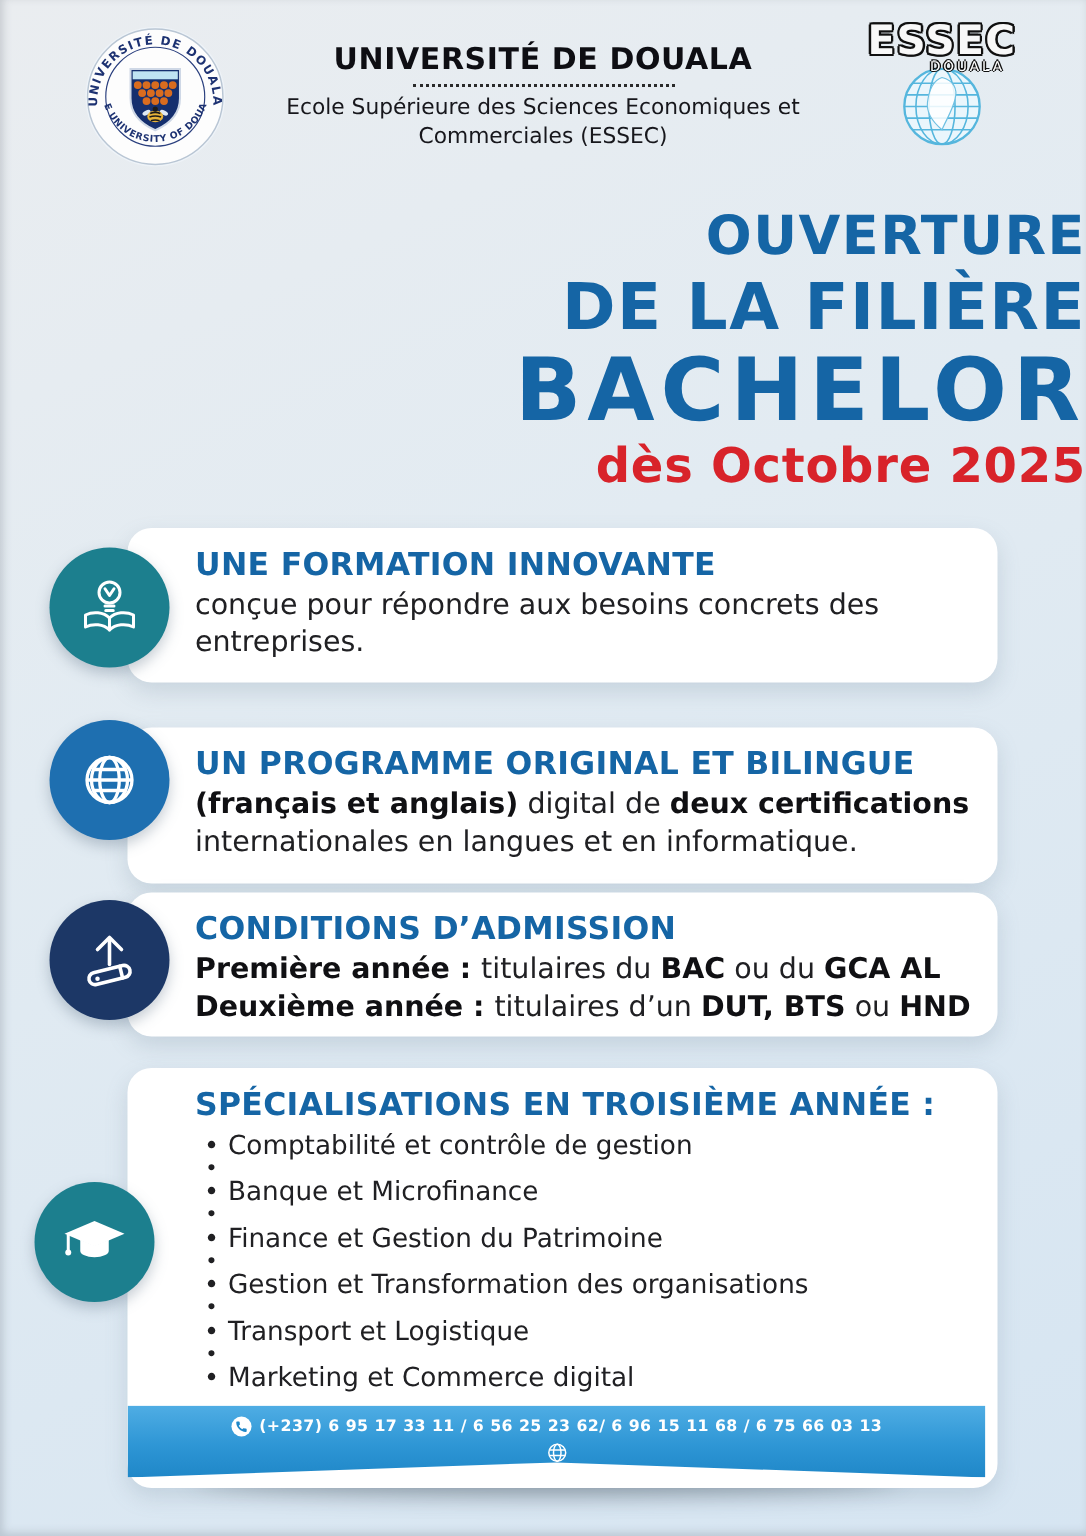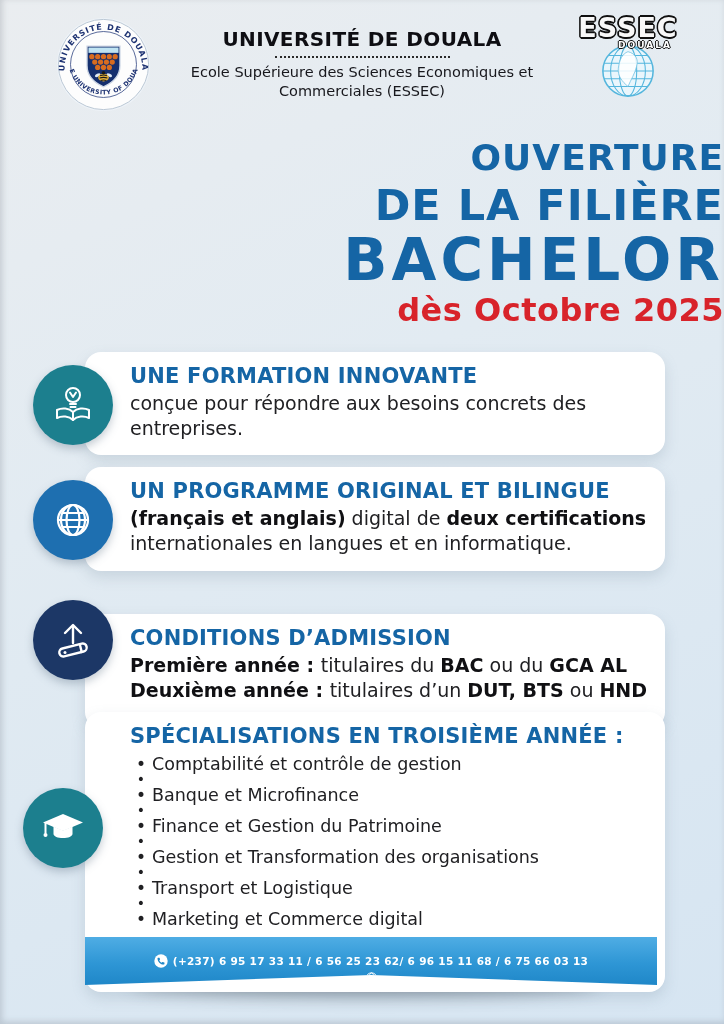--- a/index.html
+++ b/index.html
@@ -14,39 +14,39 @@
   .head-center{position:absolute;left:162px;top:27px;width:400px;text-align:center;}
   .uni-name{font-size:20px;font-weight:bold;color:#0e0e13;letter-spacing:.4px;}
   .dotline{width:175px;margin:5px auto 5px;border-top:2.5px dotted #2a2a2a;height:0;}
   .school-name{font-size:14.5px;color:#17171c;line-height:1.3;}
   .essec{position:absolute;left:572px;top:14px;width:112px;text-align:center;}
   .essec-word{
     font-size:27px;font-weight:900;color:#f8f8f8;letter-spacing:1px;line-height:1;position:relative;z-index:3;
     text-shadow:-1.6px 0 #101010,1.6px 0 #101010,0 -1.6px #101010,0 1.6px #101010,-1.1px -1.1px #101010,1.1px 1.1px #101010,-1.1px 1.1px #101010,1.1px -1.1px #101010;
   }
   .essec-city{
-    font-size:9px;font-weight:bold;color:#fff;letter-spacing:2px;margin:-1px 0 0 34px;position:relative;z-index:3;
+    font-size:9px;font-weight:normal;color:#fff;letter-spacing:2px;margin:-1px 0 0 34px;position:relative;z-index:3;
     text-shadow:-1px 0 #101010,1px 0 #101010,0 -1px #101010,0 1px #101010;
   }
   .essec-globe{display:block;margin:-8px auto 0;position:relative;z-index:1;}
   
   .title-block{position:absolute;top:136px;left:0;width:100%;text-align:right;color:#1565a5;font-weight:bold;}
   .t1{font-size:36px;line-height:44px;letter-spacing:1px;}
   .t2{font-size:43px;line-height:50px;letter-spacing:1px;margin-left:11px;}
   .t3{font-size:58px;line-height:60px;letter-spacing:4px;}
   .t4{font-size:32px;line-height:40px;letter-spacing:.5px;color:#d8232a;}
   
   .card{
     position:absolute;left:85px;width:580px;background:#fff;border-radius:16px;
     box-shadow:0 6px 14px rgba(110,130,150,.22);
     padding:12px 8px 0 45px;box-sizing:border-box;z-index:2;
   }
   .card-1{top:352px;height:103px;}
-  .card-2{top:467px;height:104px;}
-  .card-3{top:614px;height:114px;}
+  .card-2{top:485px;height:104px;}
+  .card-3{top:595px;height:96px;}
   .card-4{top:712px;height:280px;}
   .card-title{font-size:21px;font-weight:bold;color:#1565a5;letter-spacing:.2px;margin-bottom:3px;}
   .card-line{font-size:19px;color:#202023;line-height:1.33;white-space:nowrap;}
   .card-line .b{font-weight:bold;color:#101013;}
   .icon-circle{
     position:absolute;width:80px;height:80px;border-radius:50%;z-index:3;
     display:flex;align-items:center;justify-content:center;
     box-shadow:0 4px 9px rgba(90,110,130,.35);
   }
   .ic-1{left:33px;top:365px;background:#1c7f8e;}
@@ -61,21 +61,21 @@
   .spec-txt{white-space:nowrap;}
   
   .ribbon-shadow{
     position:absolute;left:130px;top:971px;width:470px;height:22px;z-index:1;
     background:rgba(25,35,45,.5);border-radius:50%;filter:blur(9px);
   }
   .footer-ribbon{
     position:absolute;left:85px;top:937px;width:572px;height:48px;z-index:2;
     background:linear-gradient(180deg,#4fade4 0%,#2e96d5 55%,#1f87c8 100%);
     clip-path:polygon(0 0,100% 0,100% 100%,50% 79%,0 100%);
-    text-align:center;color:#fff;padding-top:17px;box-sizing:border-box;
+    text-align:center;color:#fff;padding-top:7px;box-sizing:border-box;
   }
   .foot-line{display:flex;justify-content:center;align-items:center;gap:5px;font-weight:bold;}
   .foot-phone{font-size:10.5px;letter-spacing:.3px;}
   .foot-site{font-size:11.5px;margin-top:3px;letter-spacing:.3px;}
 </style>
 </head>
 <body>
 
 <div class="poster">
 

